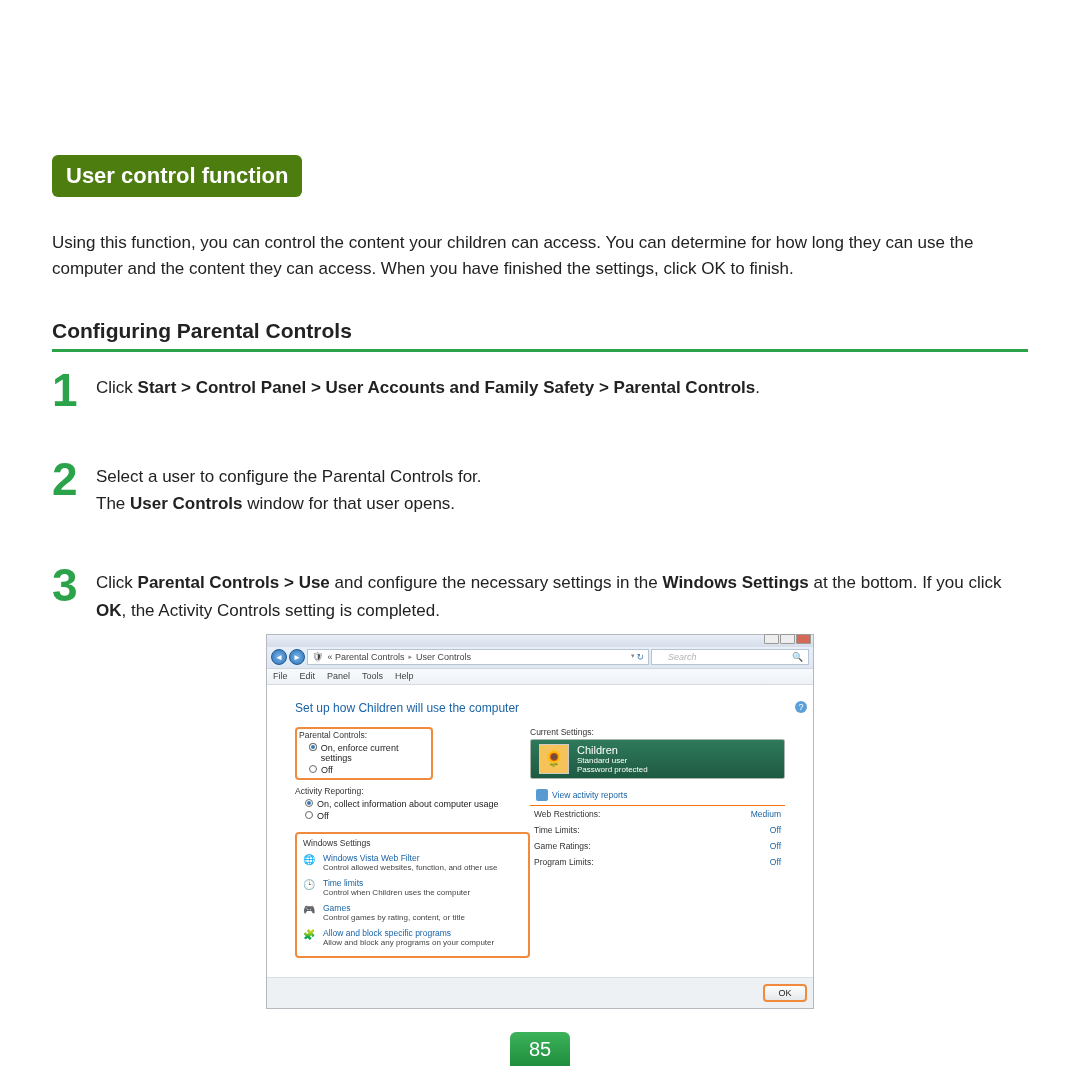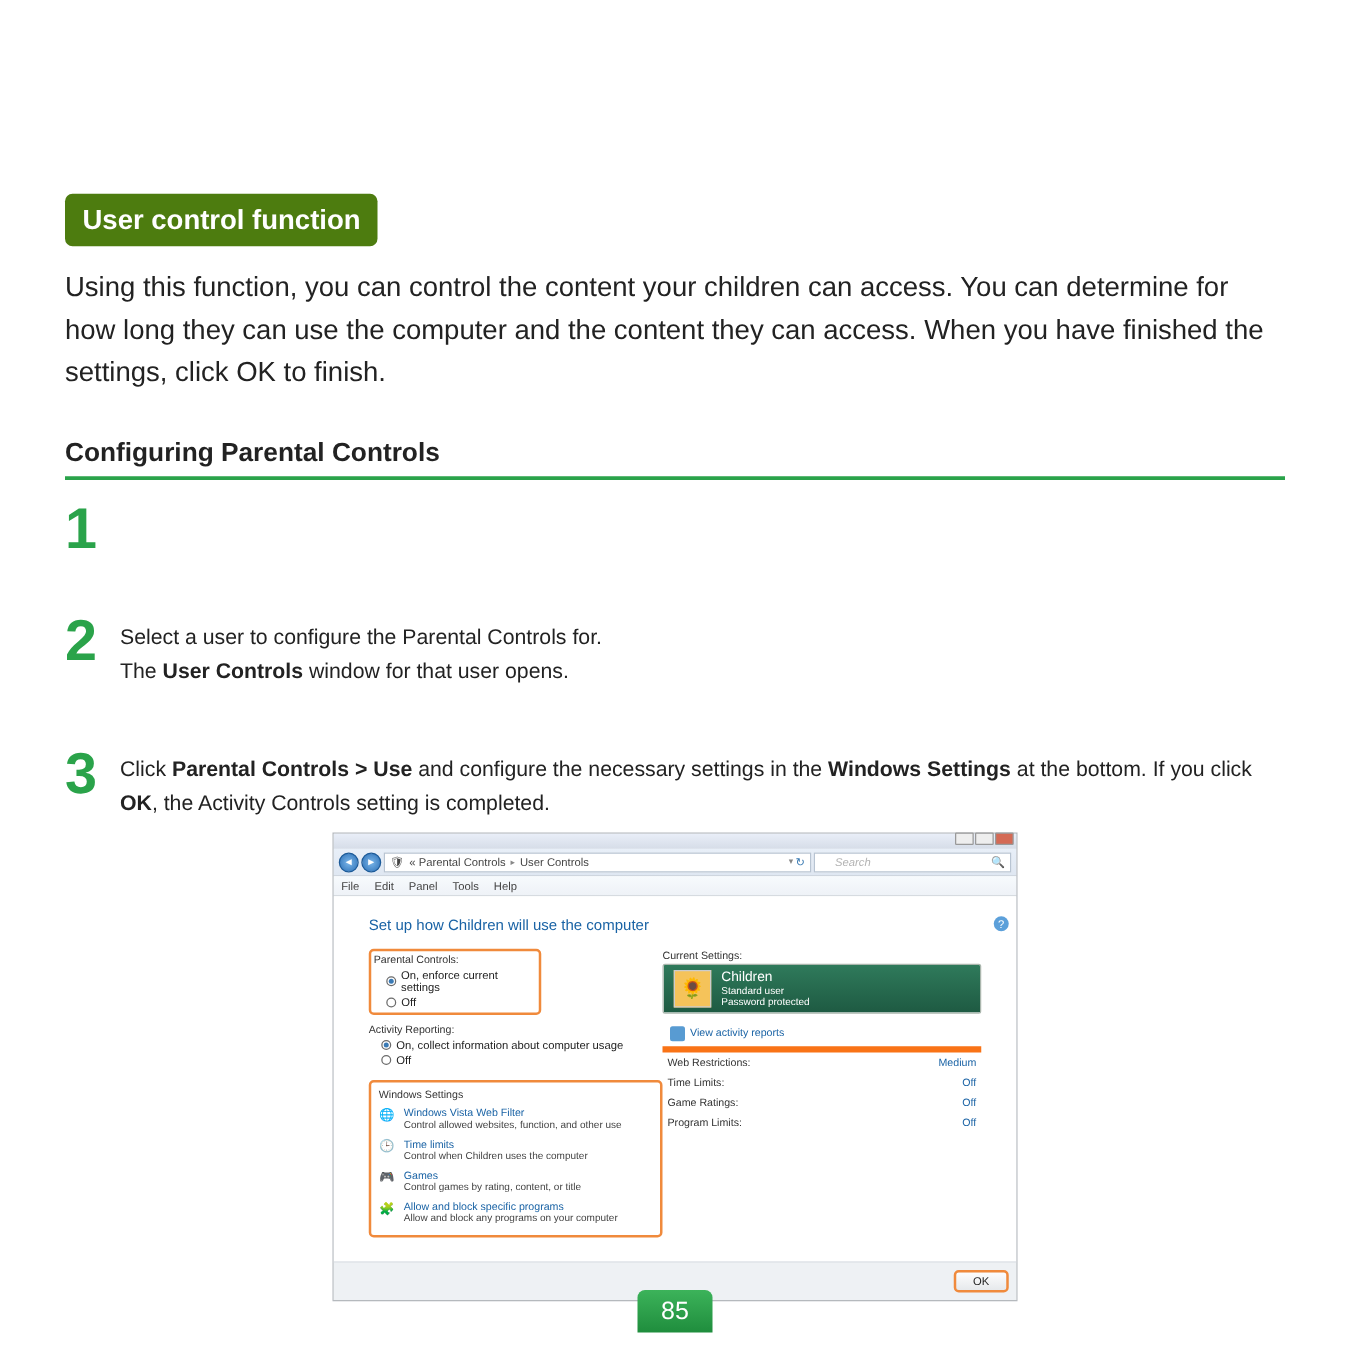--- a/index.html
+++ b/index.html
@@ -16,22 +16,22 @@
     display: inline-block;
     background: #4d7c0f;
     color: #fff;
     font-weight: bold;
     font-size: 22px;
     padding: 8px 14px;
     border-radius: 6px;
     margin-top: 155px;
   }
   .intro {
-    font-size: 22px;
-    margin-top: 16px;
+    font-size: 17px;
+    margin-top: 33px;
     line-height: 1.55;
   }
   .subheading {
     font-size: 21px;
     font-weight: bold;
     margin-top: 36px;
     padding-bottom: 6px;
     border-bottom: 3px solid #2aa34a;
   }
   .steps { margin-top: 18px; }
@@ -137,21 +137,21 @@
     background: #fff;
     padding: 16px 28px 14px 28px;
     position: relative;
     min-height: 292px;
   }
   .setup-title { color: #1a63a5; font-size: 12px; margin-bottom: 12px; }
   .cols { display: flex; gap: 0; }
   .left-col { width: 235px; }
   .right-col { flex: 1; }
   .group-label { font-size: 8.5px; color: #333; margin-bottom: 2px; border-bottom:1px solid #ddd; }
-  .radio-row { display: flex; align-items: center; gap: 4px; padding: 1px 0 1px 10px; }
+  .radio-row { display: flex; gap: 4px; padding: 1px 0 1px 10px; }
   .radio { width: 8px; height: 8px; border-radius: 50%; border: 1px solid #6b6b6b; display:flex;align-items:center;justify-content:center; }
   .radio.checked::after { content:""; width:4px;height:4px;border-radius:50%;background:#3a7ab5; }
   .hl-box { border: 2px solid #f08a3c; border-radius: 4px; padding: 1px 2px 2px 2px; }
   .hl-box.top { width: 138px; }
   .space { height: 6px; }
   .win-settings-box {
     border: 2px solid #f08a3c; border-radius: 4px; padding: 4px 6px 6px 6px; margin-top: 4px;
   }
   .ws-row { display: flex; gap: 6px; padding: 3px 0; align-items: flex-start; }
   .ws-icon { width: 14px; height: 14px; flex-shrink:0; display:flex;align-items:center;justify-content:center;font-size:10px; }
@@ -160,21 +160,21 @@
   .user-card {
     border: 1px solid #aab6ad; border-radius: 2px; overflow:hidden; margin-bottom:6px;
   }
   .user-card-inner {
     display:flex; align-items:center; gap:8px;
     background: linear-gradient(#2f7a5b, #1e5a42); padding: 4px 8px; color:#fff;
   }
   .avatar { width:30px;height:30px;background:#f5c35a;border:1px solid #ccc;display:flex;align-items:center;justify-content:center;font-size:16px; }
   .user-card .name { font-size: 11px; }
   .user-card .role { font-size: 8px; }
-  .view-link-row { padding: 4px 6px; border-bottom:5px solid #f97316; display:flex;gap:4px; }
+  .view-link-row { padding: 4px 6px; border-bottom:1px solid #f97316; display:flex;align-items:center;gap:4px; }
   .view-link-row .vicon { width:12px;height:12px;background:#589bd2;border-radius:2px; }
   .kv { display:flex; justify-content:space-between; padding: 3px 4px; font-size:8.5px; }
   .kv .k { color:#333; }
   .kv .v { color:#1a63a5; }
   .footer-bar {
     background: #eef1f4; border-top:1px solid #d8dde2;
     padding: 6px; text-align: right;
   }
   .ok-btn {
     display:inline-block; width:44px; text-align:center;
@@ -198,20 +198,23 @@
 
 
 <div class="section-title">User control function</div>
 <p class="intro">Using this function, you can control the content your children can access. You can determine for how long they can use the computer and the content they can access. When you have finished the settings, click OK to finish.</p>
 <div class="subheading">Configuring Parental Controls</div>
 
 <div class="steps">
 
   <div class="step">
     <div class="step-num">1</div>
+    <div class="step-text">
+      <span>Click </span><span class="bold">Start &gt; Control Panel &gt; User Accounts and Family Safety &gt; Parental Controls</span><span>.</span>
+    </div>
   </div>
 
   <div class="step">
     <div class="step-num">2</div>
     <div class="step-text">
       <div>Select a user to configure the Parental Controls for.</div>
       <div><span>The </span><span class="bold">User Controls</span><span> window for that user opens.</span></div>
     </div>
   </div>
 

